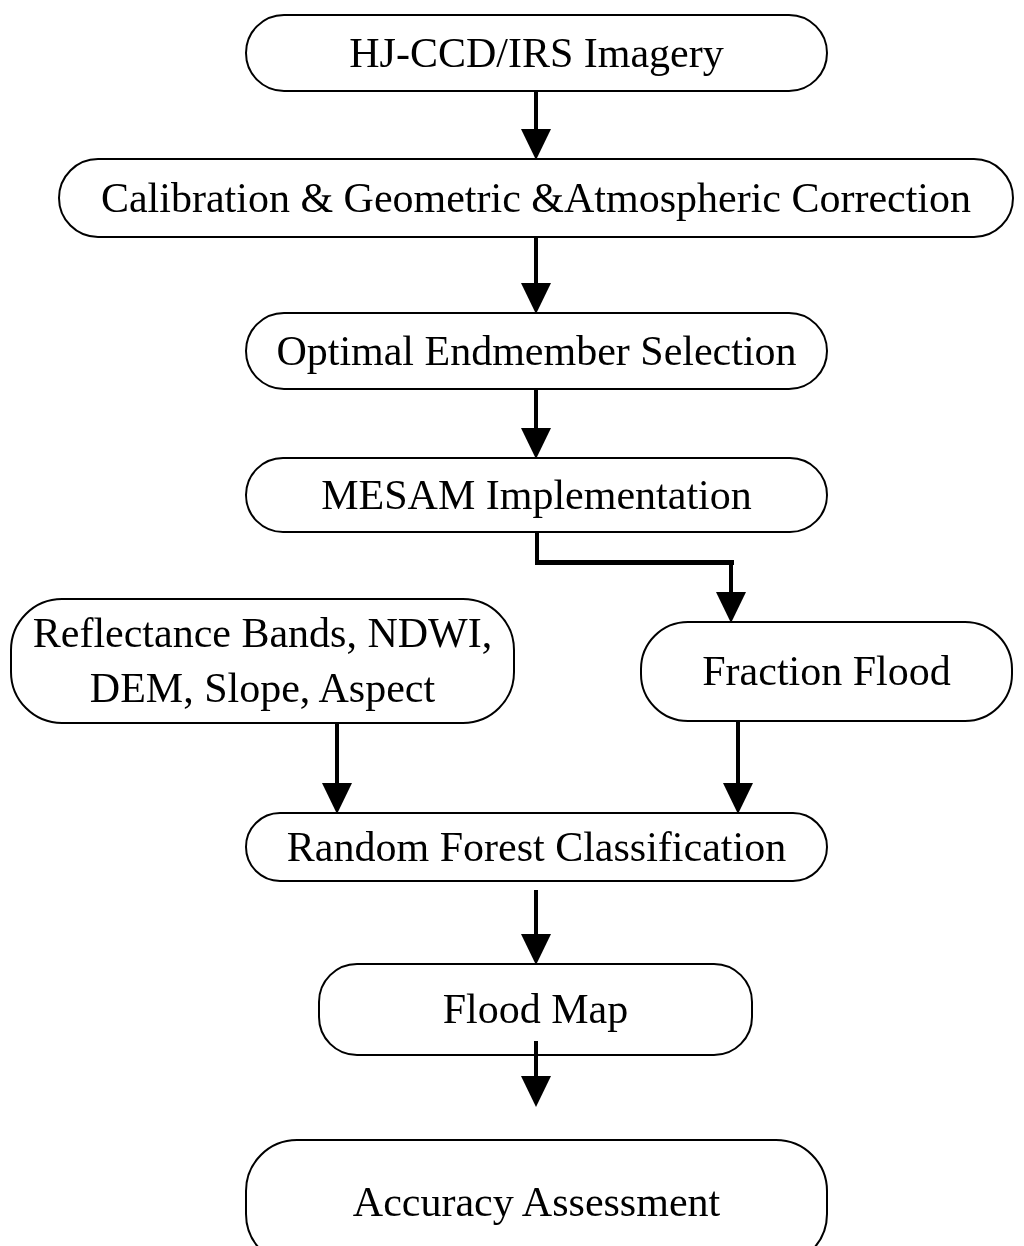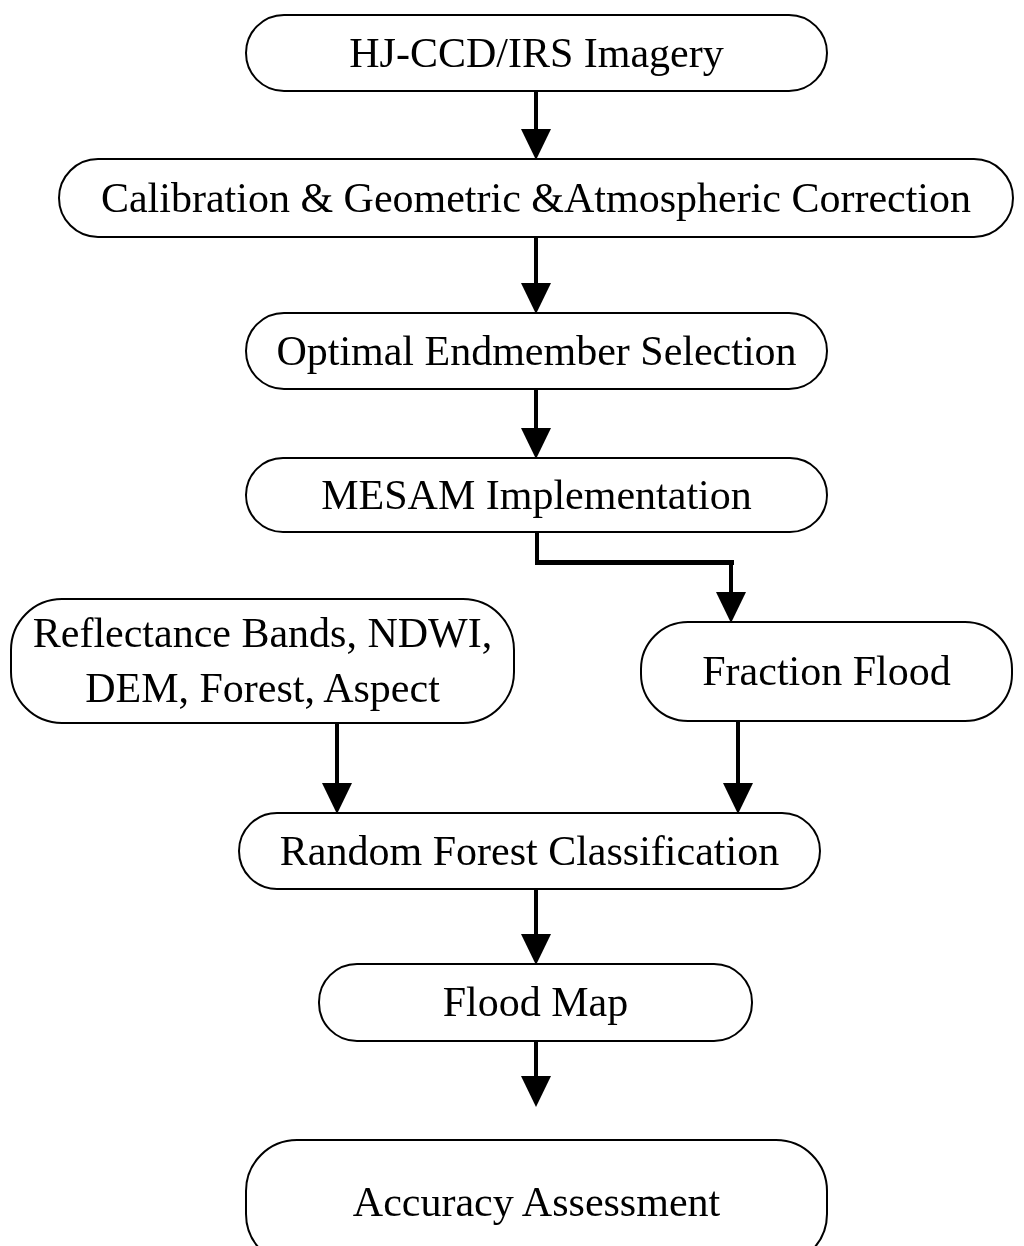--- a/index.html
+++ b/index.html
@@ -77,32 +77,32 @@
   <div class="node" style="left:58px; top:158px; width:956px; height:80px; border-radius:40px;">
     <span>Calibration &amp; Geometric &amp;Atmospheric Correction</span>
   </div>
 
   <div class="node" style="left:245px; top:457px; width:583px; height:76px; border-radius:38px;">
     <span>MESAM Implementation</span>
   </div>
 
   <div class="node" style="left:10px; top:598px; width:505px; height:126px; border-radius:52px;text-align:right;">
     <span>Reflectance Bands, NDWI,</span>
-    <span>DEM, Forest, Aspect</span>
+    <span>DEM, Slope, Aspect</span>
   </div>
 
   <div class="node" style="left:640px; top:621px; width:373px; height:101px; border-radius:48px;">
     <span>Fraction Flood</span>
   </div>
 
-  <div class="node" style="left:238px; top:812px; width:583px; height:78px; border-radius:39px;">
+  <div class="node" style="left:245px; top:812px; width:583px; height:70px; border-radius:39px;">
     <span>Random Forest Classification</span>
   </div>
 
-  <div class="node" style="left:318px; top:963px; width:435px; height:79px; border-radius:39px;">
+  <div class="node" style="left:318px; top:963px; width:435px; height:93px; border-radius:39px;">
     <span>Flood Map</span>
   </div>
 
   <div class="node" style="left:245px; top:1105px; width:583px; height:127px; border-radius:52px;margin-top:34px;">
     <span>Accuracy Assessment</span>
   </div>
 
   <div class="varrow" style="left:521px; top:92px; height:68px;">
     <i class="shaft"></i>
     <i class="head"></i>

